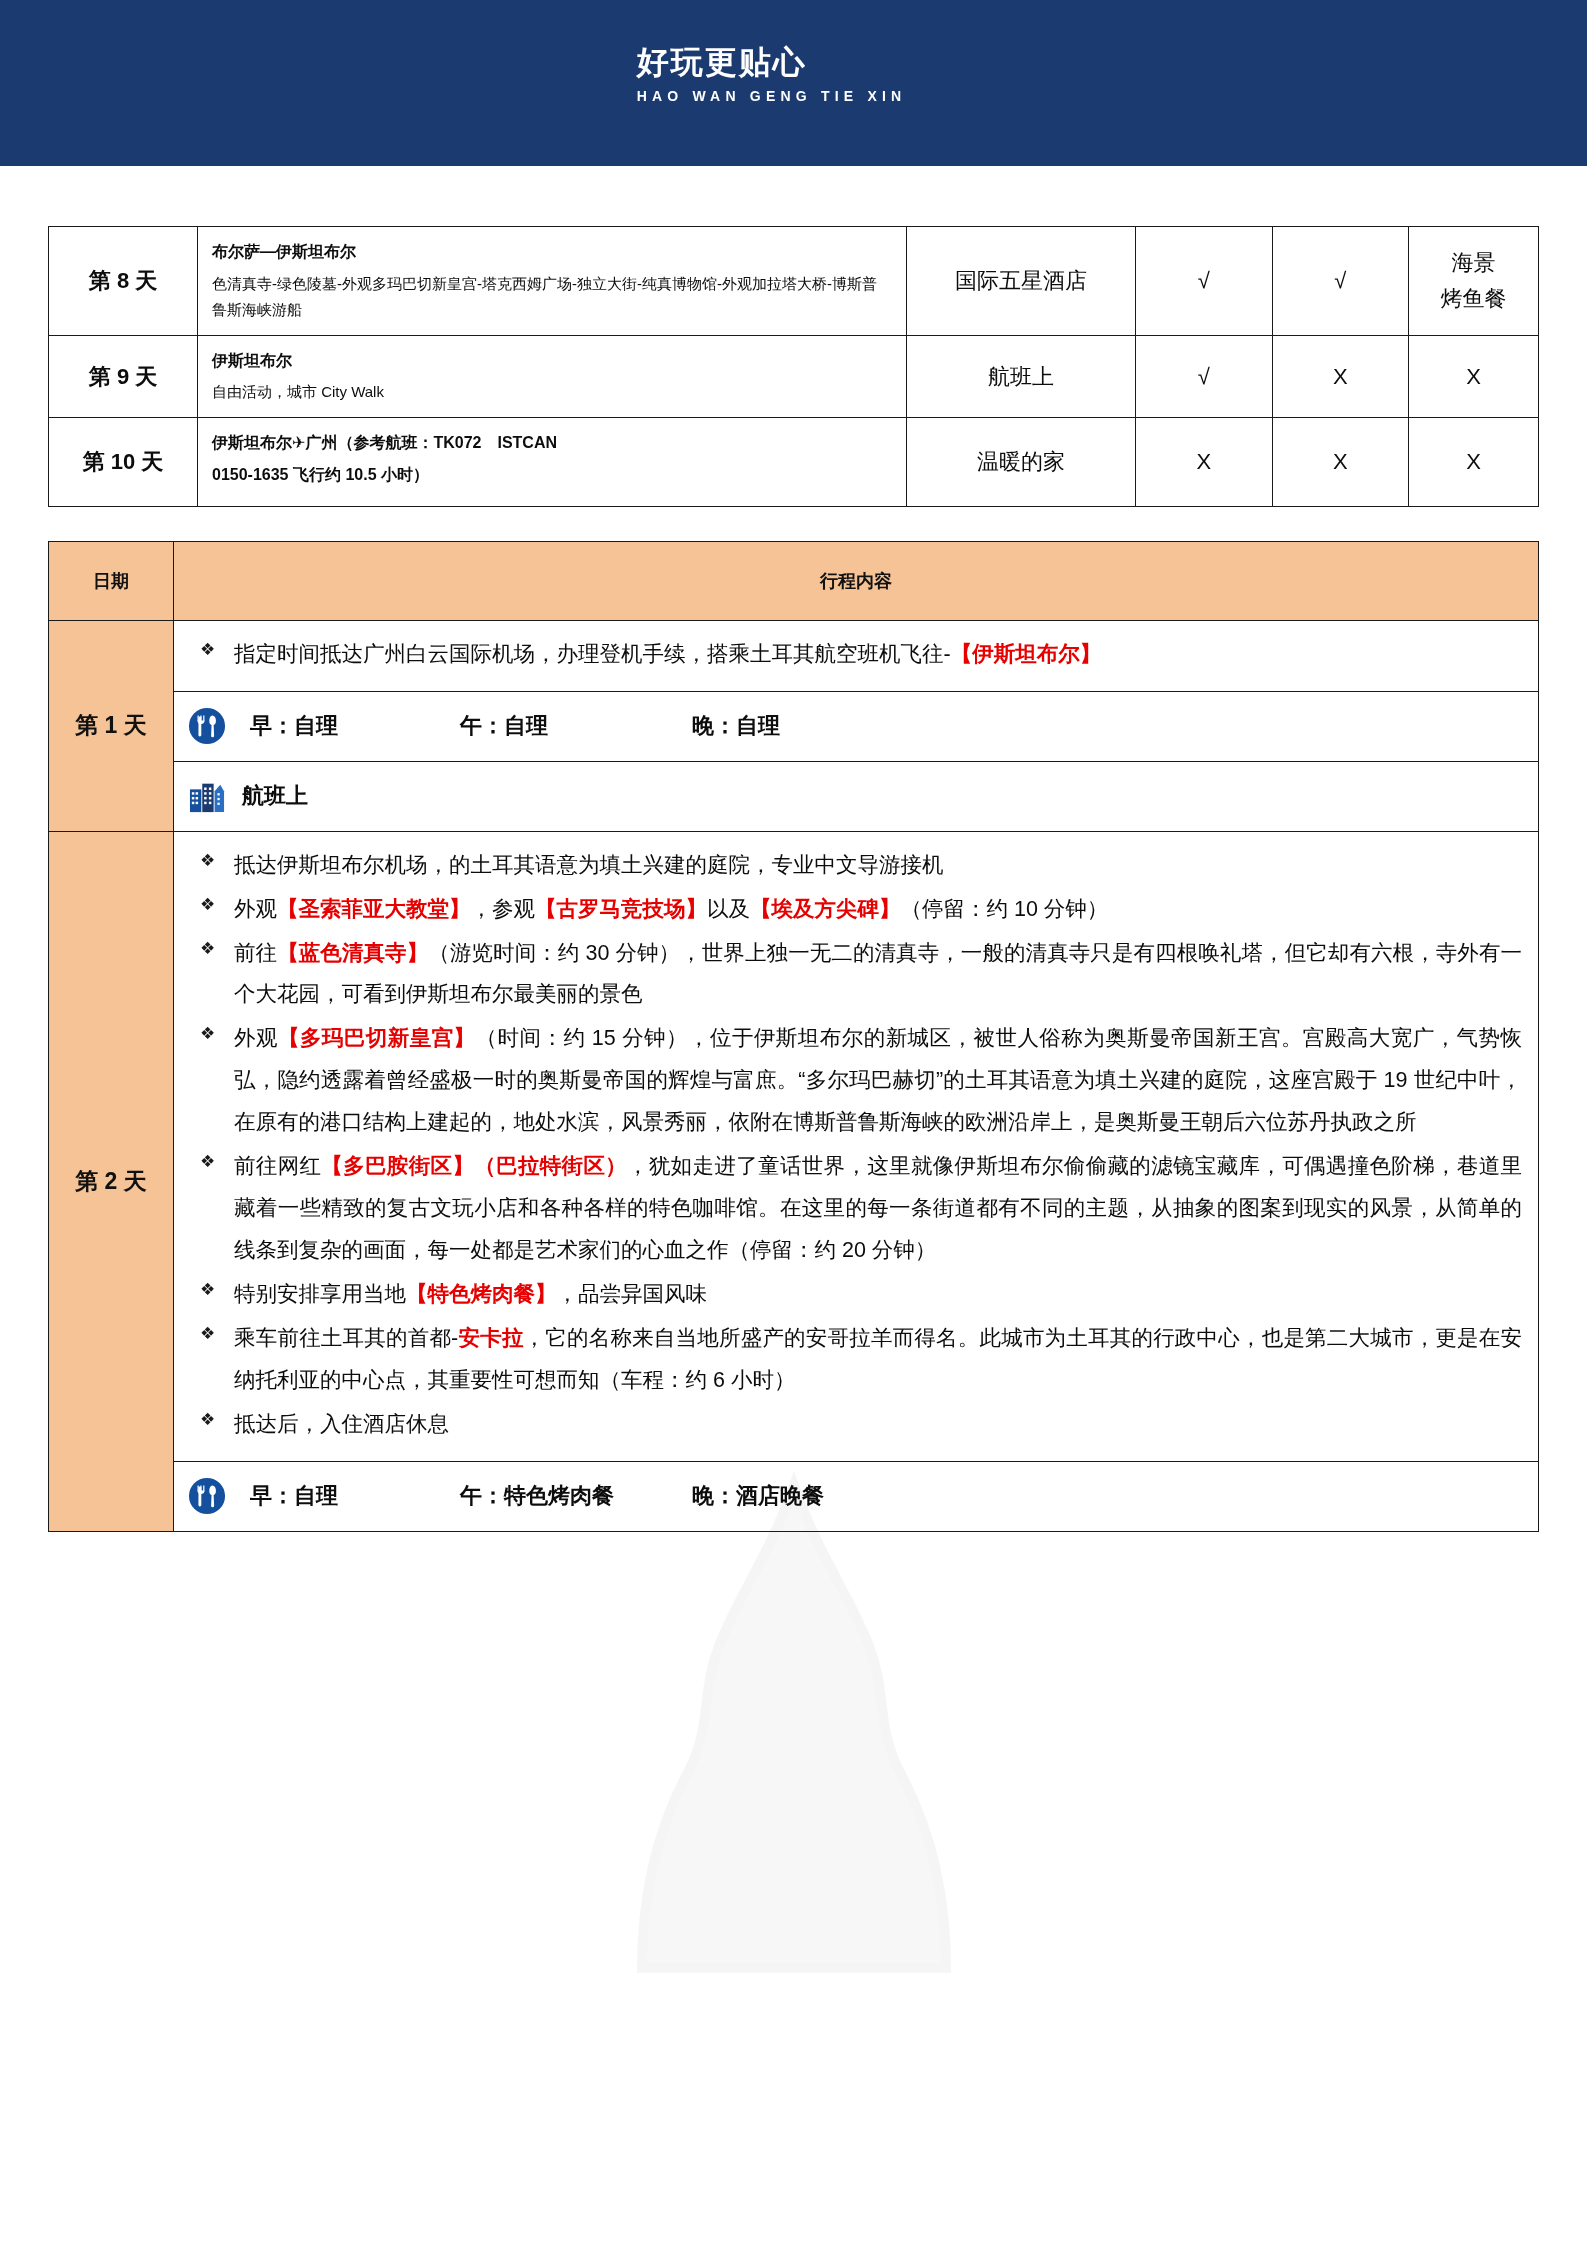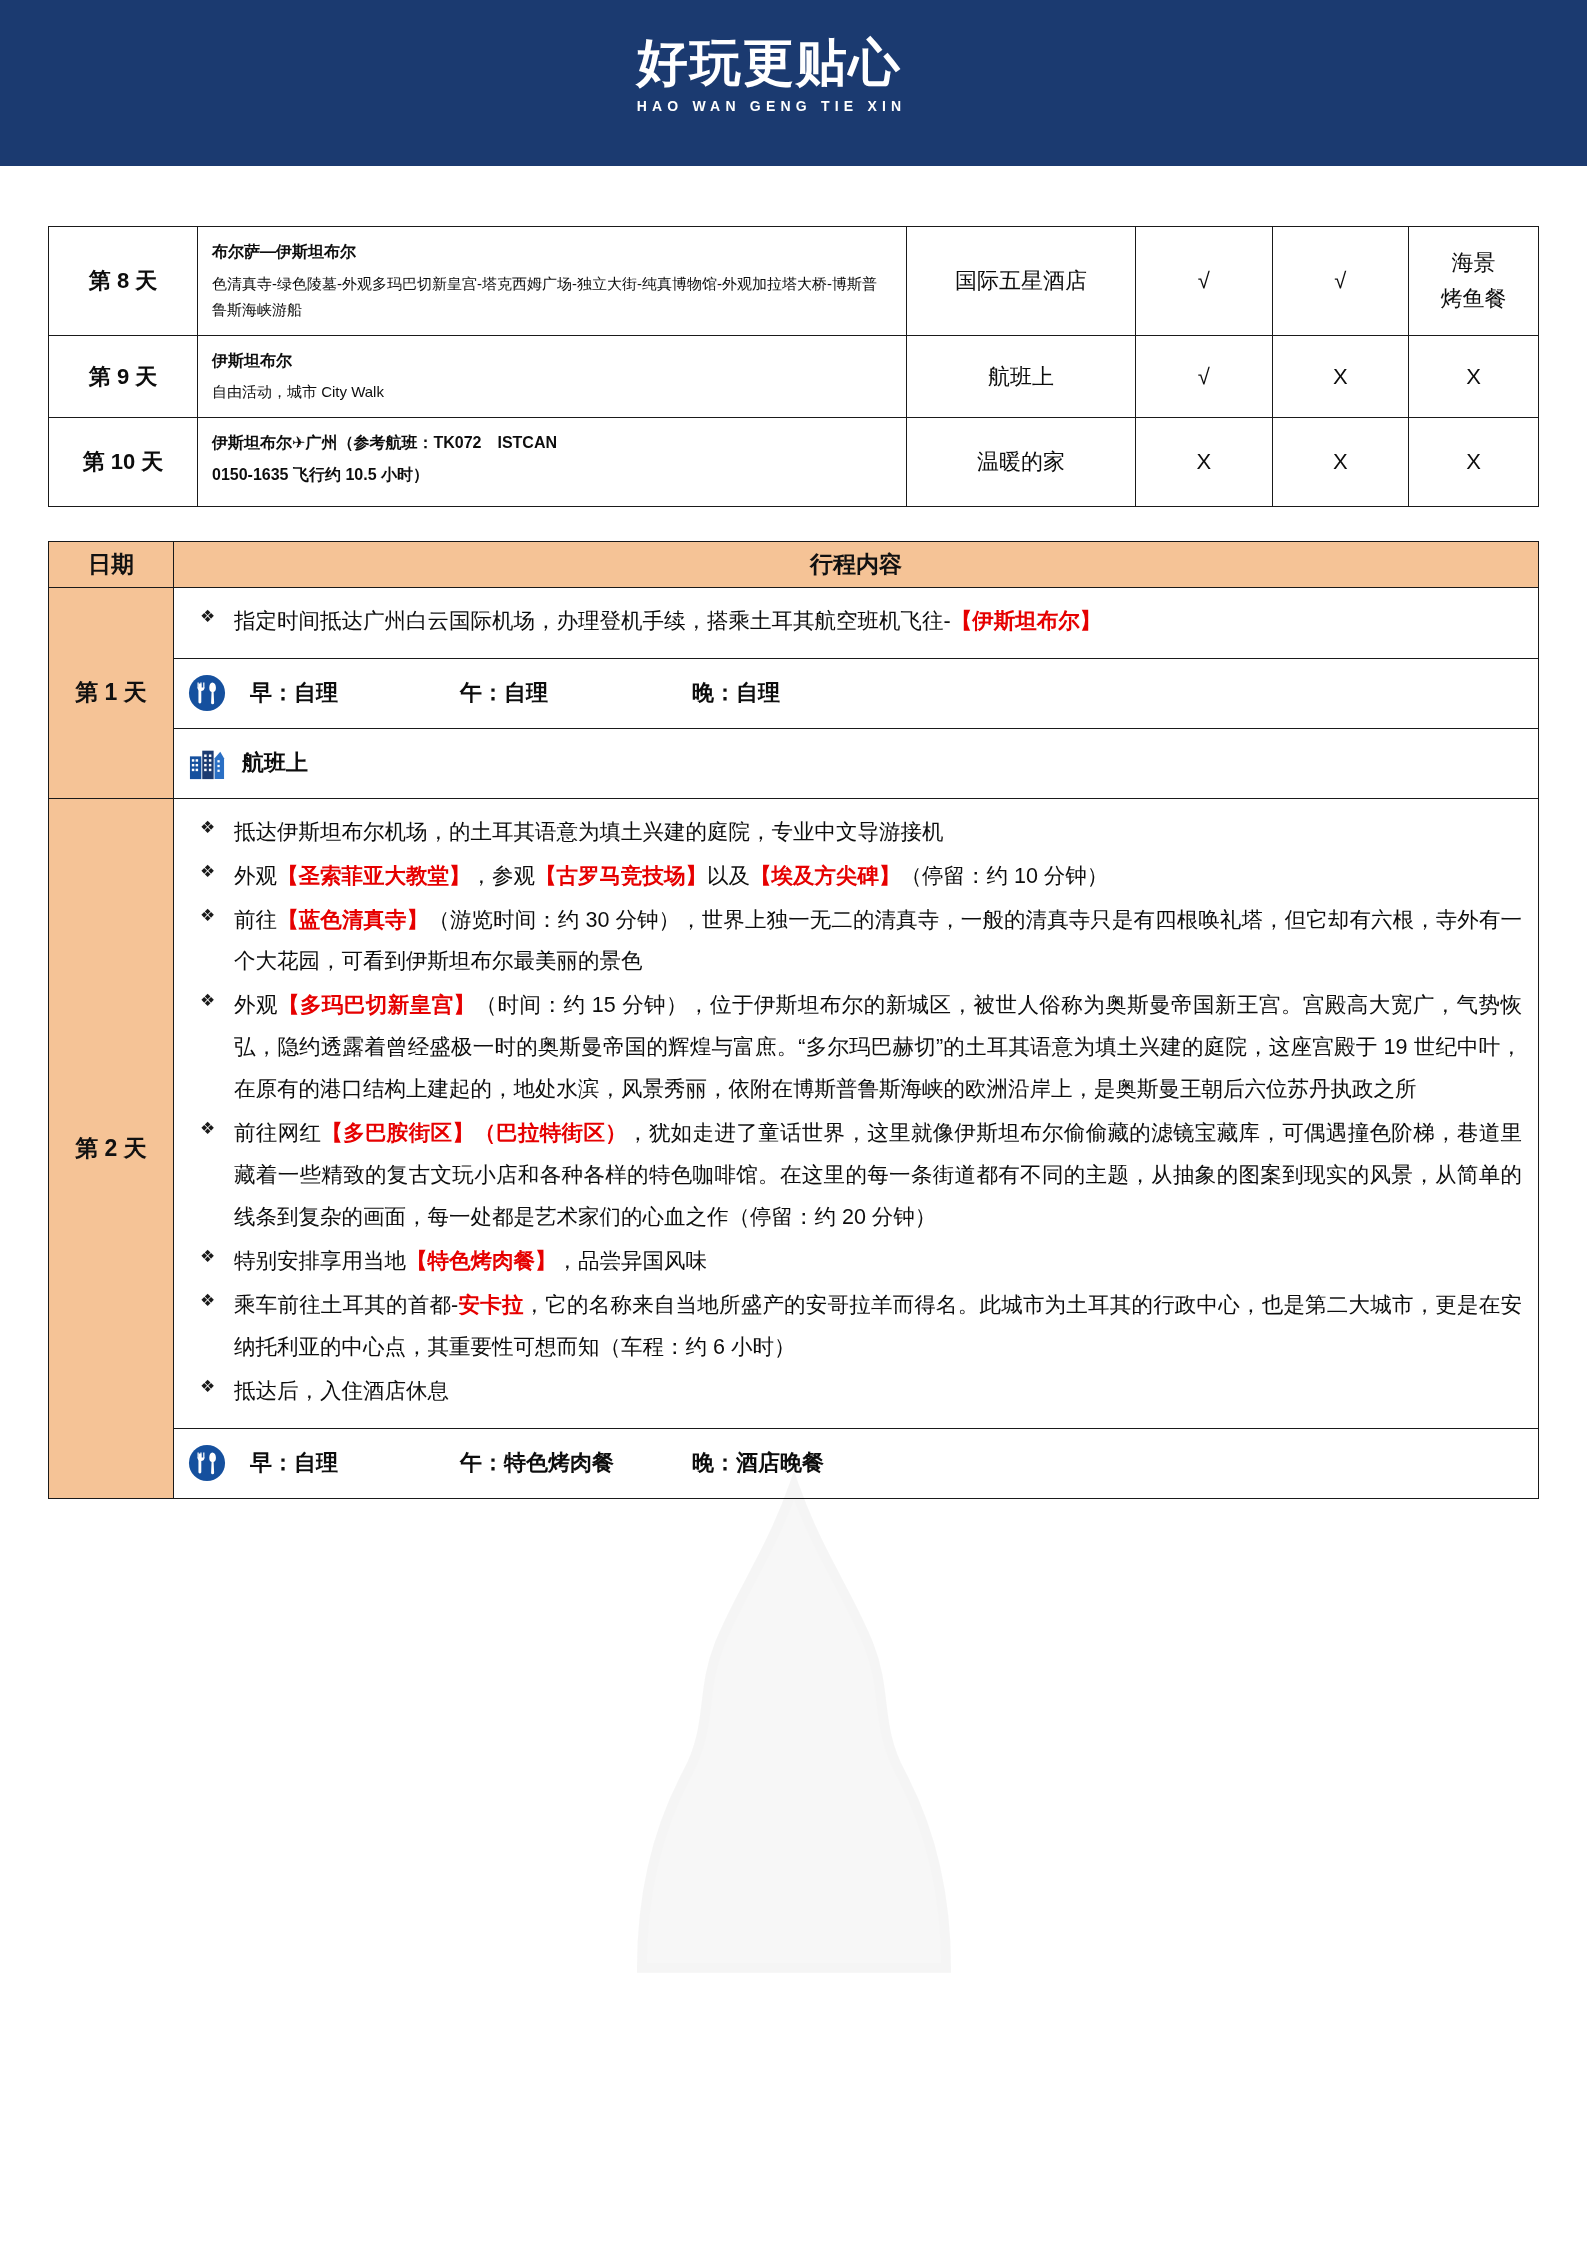--- a/index.html
+++ b/index.html
@@ -38,21 +38,21 @@
   }
   .logo-mark svg { display: block; }
   .logo-right {
     display: flex;
     flex-direction: column;
     align-items: flex-start;
     padding-bottom: 16px;
   }
   .logo-cn {
     color: #ffffff;
-    font-size: 51px;
+    font-size: 32px;
     font-weight: bold;
     letter-spacing: 2px;
     line-height: 1.05;
   }
   .logo-py {
     color: #ffffff;
     font-size: 14px;
     letter-spacing: 5.2px;
     margin-top: 8px;
     font-weight: bold;
@@ -111,23 +111,23 @@
     position: relative;
     z-index: 2;
   }
   .tbl2 td {
     border: 1.8px solid #1a1a1a;
     vertical-align: middle;
   }
   .hd {
     background: #f5c396;
     font-weight: bold;
-    font-size: 23px;
+    font-size: 18px;
     text-align: center;
-    padding: 7px 0;
+    padding: 27px 0;
     color: #111;
   }
   .hd-date { width: 125px; }
   .daycell {
     width: 125px;
     background: #f5c396;
     text-align: center;
     font-weight: bold;
     font-size: 23px;
     color: #111;

